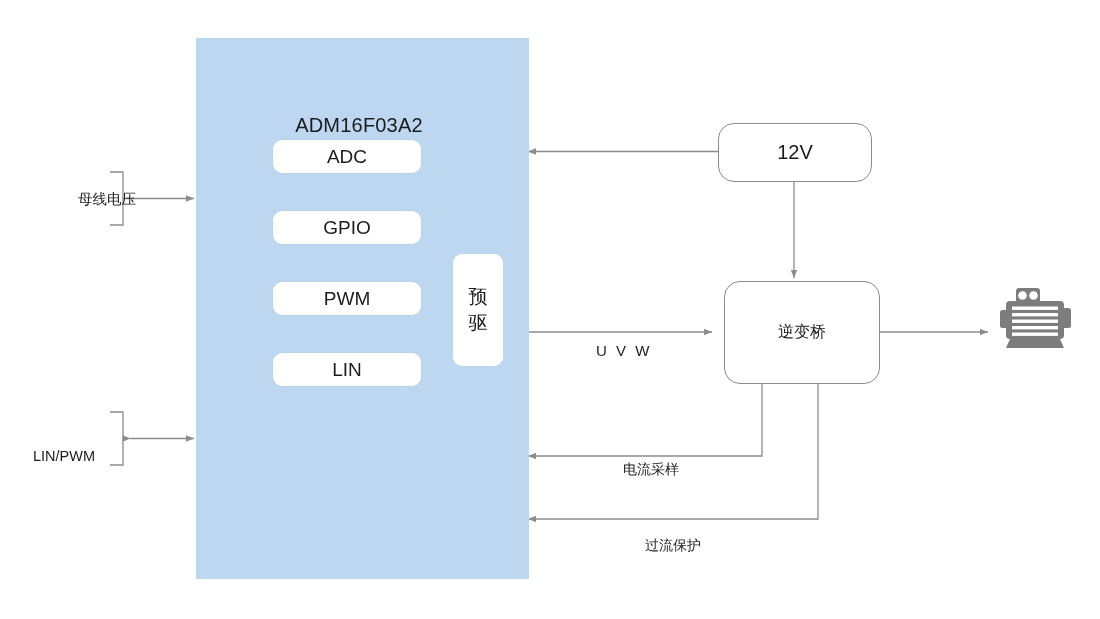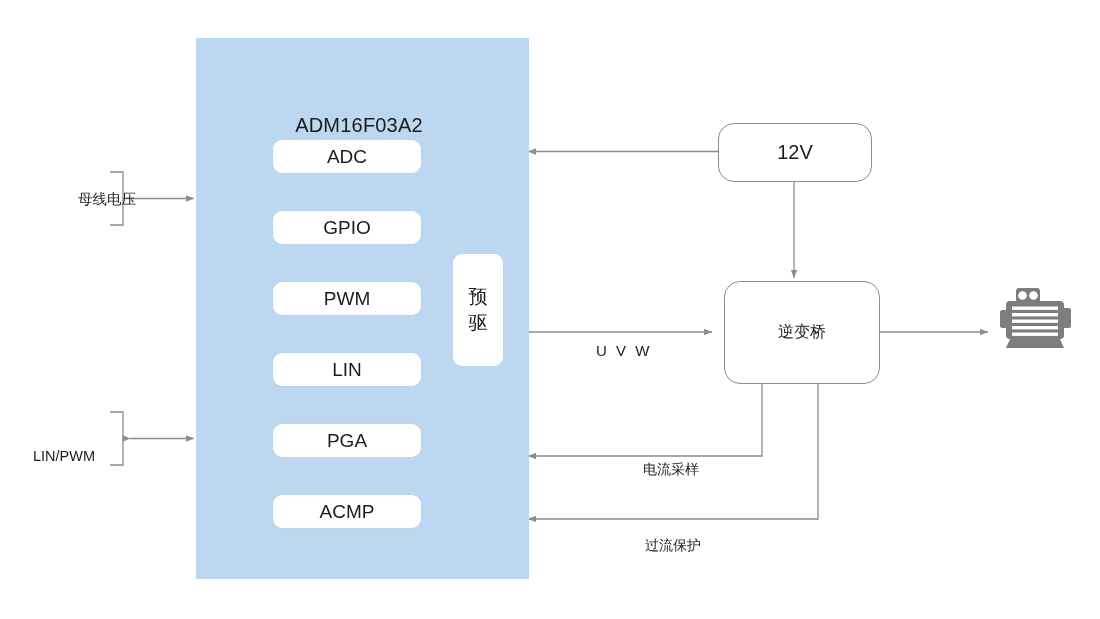--- a/index.html
+++ b/index.html
@@ -179,26 +179,20 @@
   </div>
   <div class="periph" style="top:282px">
     <span>PWM</span>
   </div>
   <div class="periph" style="top:211px">
     <span>GPIO</span>
   </div>
   <div class="periph" style="top:353px">
     <span>LIN</span>
   </div>
-  <div class="periph" style="top:424px">
-    <span>PGA</span>
-  </div>
-  <div class="periph" style="top:495px">
-    <span>ACMP</span>
-  </div>
 
   <div class="predrv">
     <span>预</span>
     <span>驱</span>
   </div>
 
   <div class="obox v12">
     <span>12V</span>
   </div>
 
@@ -230,17 +224,17 @@
       </g>
     </svg>
   </div>
 
   <div class="lbl left-sig" style="left:34px; top:190px;margin-left:44px;">母线电压</div>
 
   <div class="lbl left-sig" style="left:33px; top:448px;">LIN/PWM</div>
 
   <div class="lbl uvw" style="left:596px; top:342px;">U V W</div>
 
-  <div class="lbl" style="left:643px; top:461px;">电流采样</div>
+  <div class="lbl" style="left:623px; top:461px;">电流采样</div>
 
   <div class="lbl" style="left:629px; top:537px;margin-left:16px;">过流保护</div>
 
 </div>
 
 </body></html>

